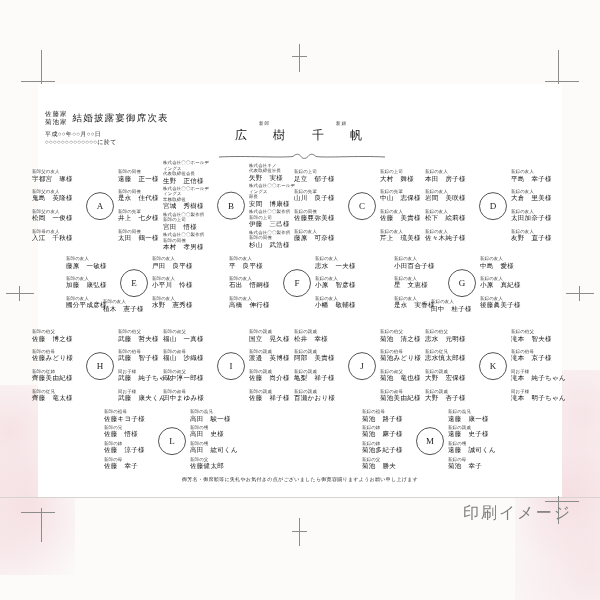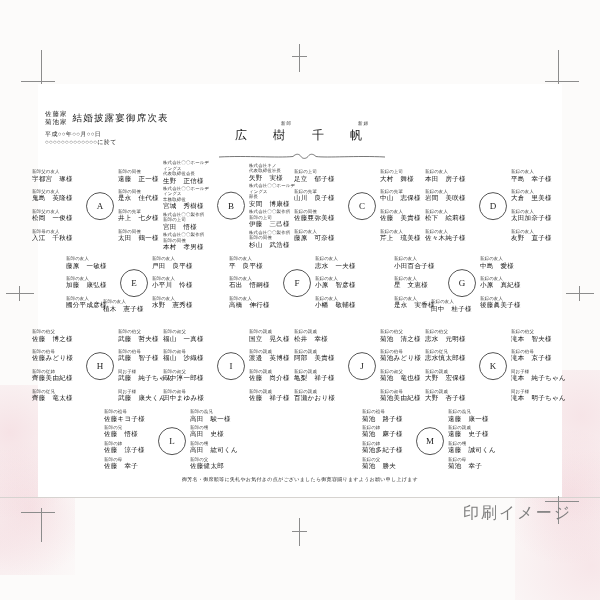--- a/index.html
+++ b/index.html
@@ -32,21 +32,21 @@
   .cm{position:absolute;background:#8c8c8c}
   
   .header{position:absolute;left:45px;top:110px;line-height:1}
   .header-row{display:flex;align-items:center}
   .families{font-size:6.5px;line-height:1.3;letter-spacing:1px}
   .doc-title{font-size:9.5px;letter-spacing:1.2px;margin-left:5px;margin-bottom:0px}
   .date-line{font-size:6px;margin-top:4px;letter-spacing:.4px}
   .venue-line{font-size:6px;margin-top:2px;letter-spacing:.4px}
   
   .couple{position:absolute;left:302px;top:121px;transform:translateX(-50%);display:flex;gap:20px}
-  .cname{text-align:right}
+  .cname{text-align:center}
   .cname .clabel{font-size:4.5px;color:#333;margin-left:2px;letter-spacing:1px}
   .cname .cmain{font-size:12px;letter-spacing:7px;white-space:nowrap;margin-top:1px}
   .divider{position:absolute;left:302px;top:147px;transform:translateX(-50%)}
   
   .tgroup{position:absolute;display:flex;align-items:center;gap:4px;transform:translate(-50%,-50%)}
   .col{width:50px;display:flex;flex-direction:column}
   .entry{margin-bottom:6px}
   .entry:last-child{margin-bottom:0}
   .tight .entry{margin-bottom:1px}
   .compact .entry{margin-bottom:2px}

